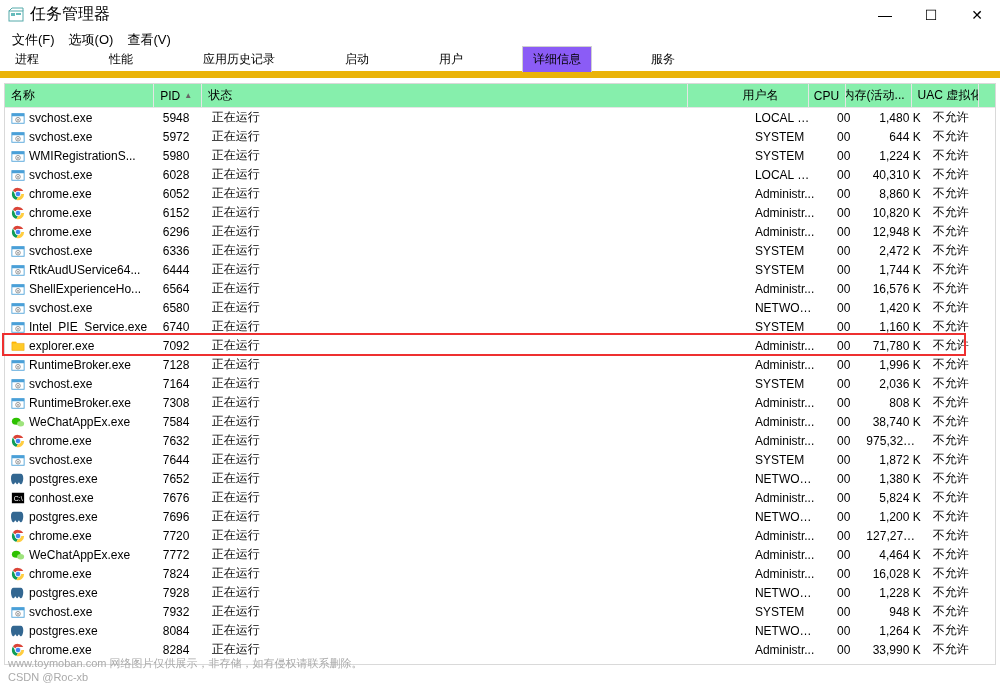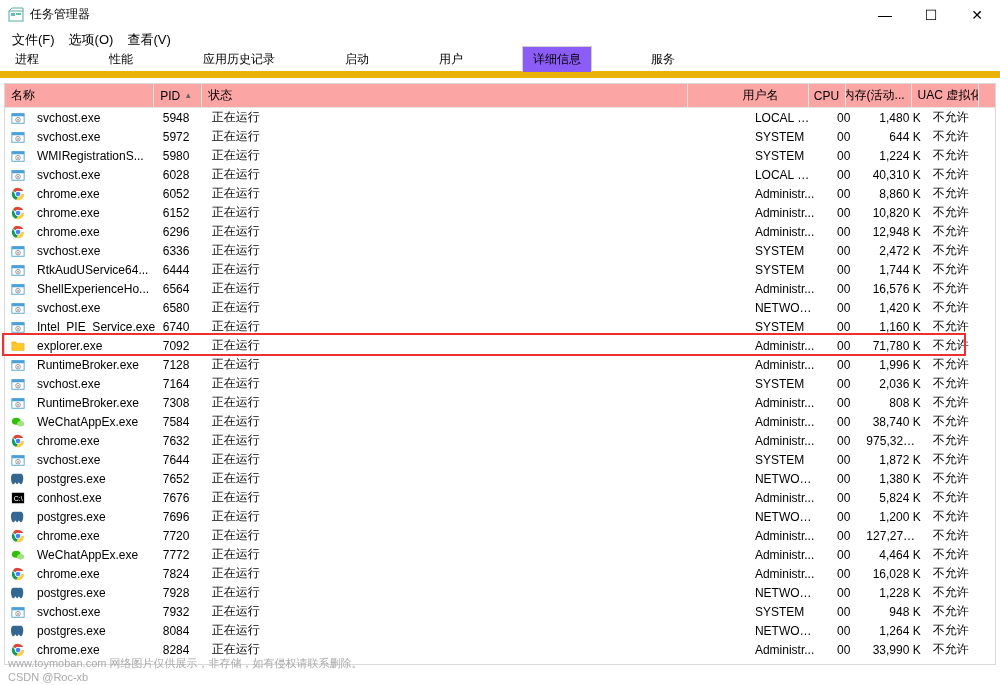--- a/index.html
+++ b/index.html
@@ -1,43 +1,43 @@
 <!DOCTYPE html>
 <html><head>
 <meta charset="utf-8">
 <style>
 * { box-sizing: border-box; margin: 0; padding: 0; font-family: "Microsoft YaHei", "Segoe UI", sans-serif; }
 body { background: #fff; width: 1000px; height: 685px; overflow: hidden; font-size: 12px; color: #000; position: relative; }
 
 .titlebar { height: 30px; display: flex; align-items: center; padding: 0 0 0 8px; border-bottom: 1px solid transparent; }
 .titlebar .app-icon { width: 16px; height: 16px; margin-right: 6px; }
-.titlebar .title { flex: 1; font-size: 12px; }
+.titlebar .title { flex: 1; font-size: 16px; }
 .titlebar .win-controls { display: flex; }
 .titlebar .win-btn { width: 46px; height: 30px; display: flex; align-items: center; justify-content: center; font-size: 14px; font-family: "Segoe UI Symbol", sans-serif; color: #000; }
 
 .menubar { height: 20px; display: flex; align-items: flex-end; padding: 0 6px; font-size: 13px; gap: 2px; }
 .menubar .menu-item { padding: 1px 6px; }
 
 .tabstrip { display: flex; border-bottom: 7px solid #eab308; padding: 4px 4px 0 4px; height: 28px; align-items: flex-end; gap: 48px; }
 .tabstrip .tab { padding: 4px 10px; font-size: 12px; border: 1px solid transparent; border-bottom: none; position: relative; top: 1px; }
 .tabstrip .tab.active { border-color: #d0d0d0; background: #8b5cf6; }
 
 .content { position: relative; height: calc(100% - 30px - 20px - 28px - 20px); border-top: 1px solid transparent; }
 
 .table-wrap { position: absolute; inset: 4px 4px 0 4px; border: 1px solid #d9d9d9; overflow: hidden; }
-.table-head { display: flex; height: 24px; border-bottom: 1px solid #e5e5e5; background: #fca5a5; font-size: 12px; position: relative; }
+.table-head { display: flex; height: 24px; border-bottom: 1px solid #e5e5e5; background: #86efac; font-size: 12px; position: relative; }
 .table-head .col { display: flex; align-items: center; padding: 0 6px; border-right: 1px solid #e5e5e5; white-space: nowrap; overflow: hidden; }
 .table-head .col.right { justify-content: flex-end; }
 .table-head .sort-ind { font-size: 8px; margin-left: 4px; color: #666; }
 
 .table-body { overflow-y: scroll; height: calc(100% - 24px); }
 .row { display: flex; height: 19px; align-items: center; font-size: 12px; }
 .row .cell { padding: 0 6px; white-space: nowrap; overflow: hidden; text-overflow: ellipsis; }
 .row .cell.right { text-align: right; }
-.row .name-cell { display: flex; align-items: flex-end; gap: 12px; }
+.row .name-cell { display: flex; align-items: flex-end; gap: 4px; }
 .row .proc-icon { width: 14px; height: 14px; flex: 0 0 14px; display: inline-flex; align-items: center; justify-content: center; }
 
 .col-name { width: 156px; }
 .col-pid { width: 50px; }
 .col-status { width: 510px; }
 .col-user { width: 76px; margin-left: 48px; }
 .col-cpu { width: 38px; }
 .col-mem { width: 68px; }
 .col-uac { width: 70px; }
 

